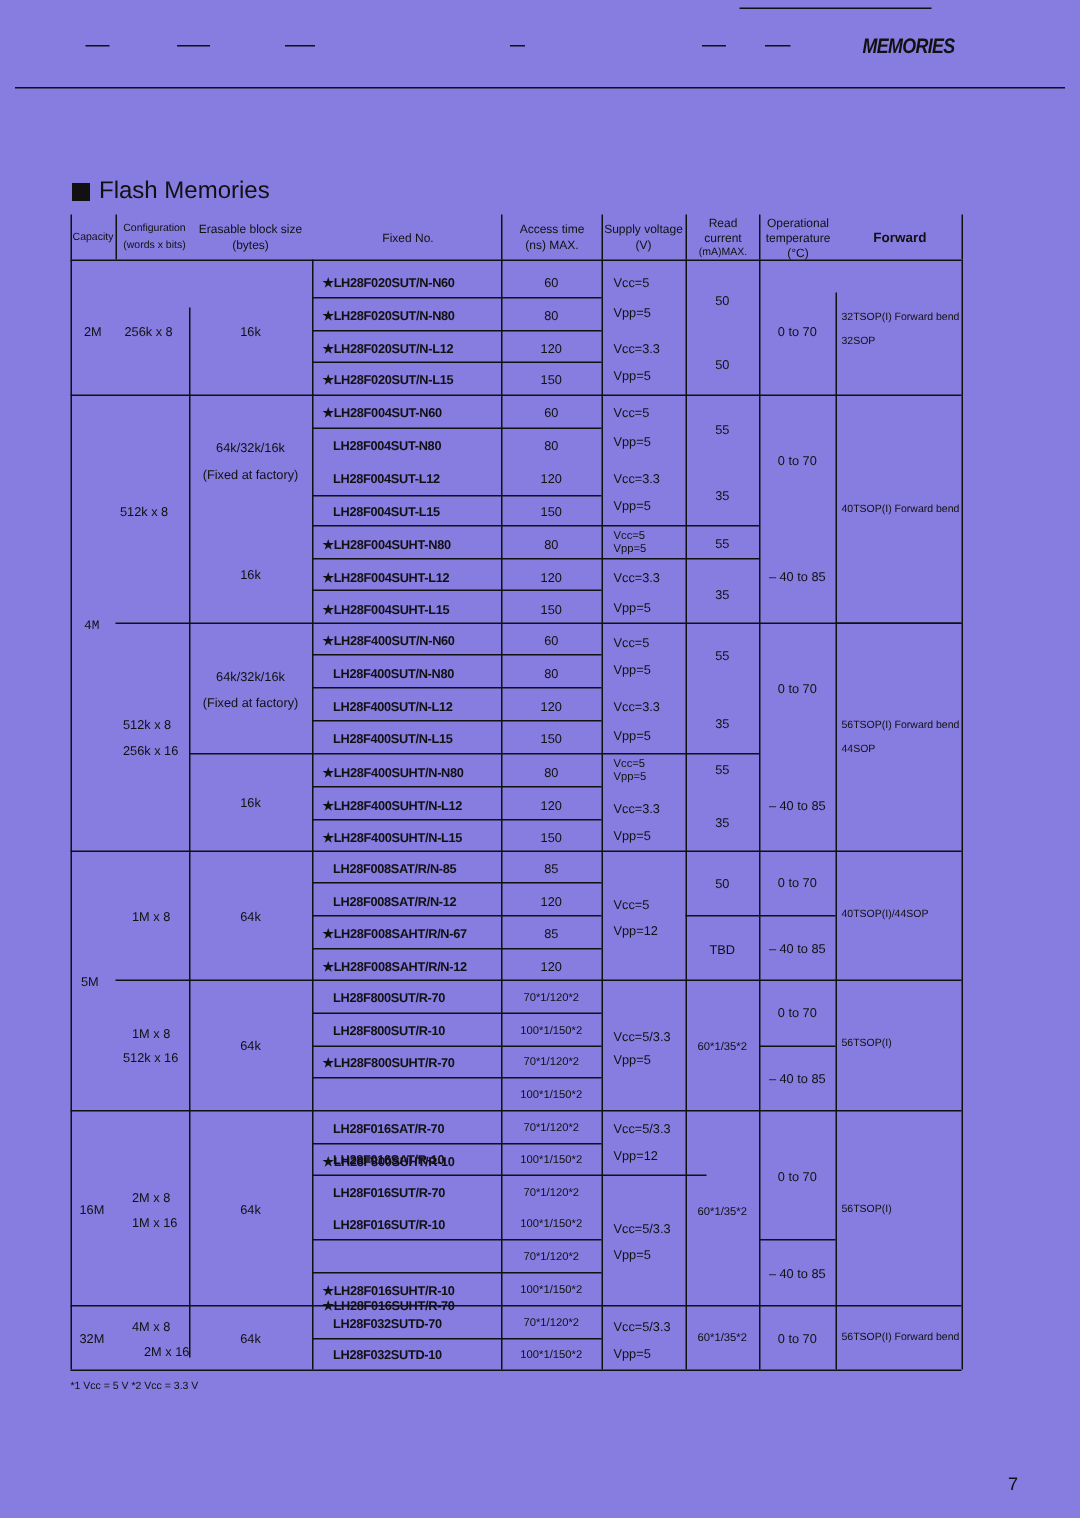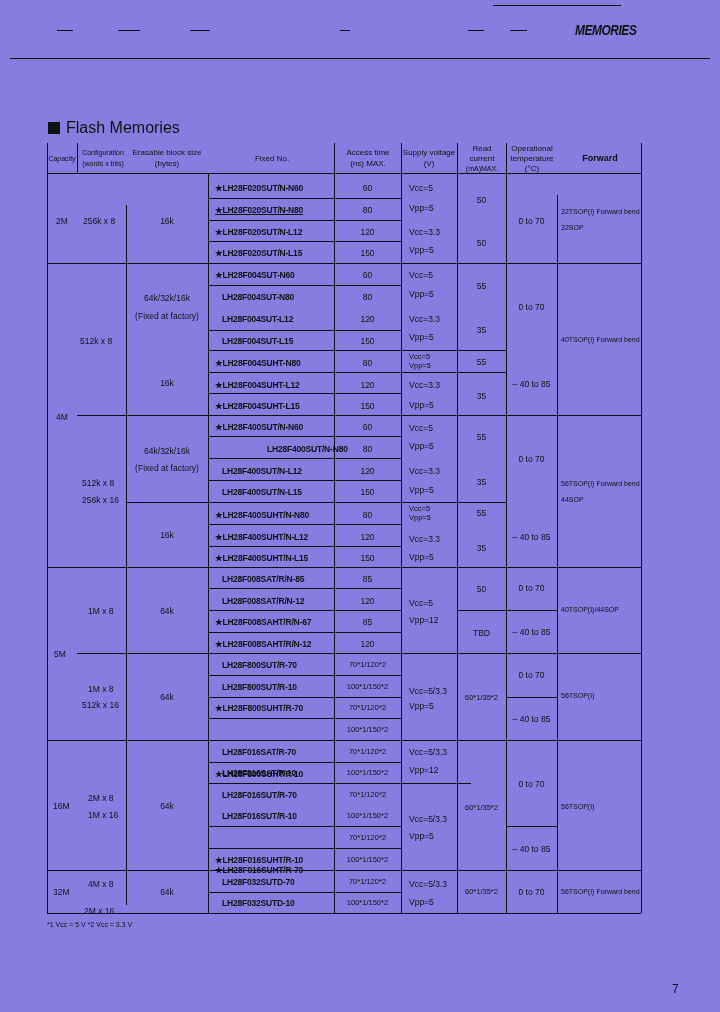--- a/index.html
+++ b/index.html
@@ -120,21 +120,21 @@
 </div>
 
 <div class="cell" style="left:56px;top:216px;">2M</div>
 <div class="cell" style="left:83px;top:216px;">256k x 8</div>
 <div class="cell ctr" style="left:126px;top:216px;width:82px;">16k</div>
 
 <div class="cell" style="left:80px;top:336px;">512k x 8</div>
 <div class="cell ctr" style="left:126px;top:293px;width:82px;">64k/32k/16k</div>
 <div class="cell ctr" style="left:126px;top:311px;width:82px;">(Fixed at factory)</div>
 <div class="cell ctr" style="left:126px;top:378px;width:82px;">16k</div>
-<div class="cell" style="left:56px;top:412px;">4M</div>
+<div class="cell" style="left:56px;top:412px;font-family:Liberation Mono, monospace;">4M</div>
 
 <div class="cell" style="left:82px;top:478px;">512k x 8</div>
 <div class="cell" style="left:82px;top:495px;">256k x 16</div>
 <div class="cell ctr" style="left:126px;top:446px;width:82px;">64k/32k/16k</div>
 <div class="cell ctr" style="left:126px;top:463px;width:82px;">(Fixed at factory)</div>
 <div class="cell ctr" style="left:126px;top:530px;width:82px;">16k</div>
 
 <div class="cell" style="left:88px;top:606px;">1M x 8</div>
 <div class="cell ctr" style="left:126px;top:606px;width:82px;">64k</div>
 <div class="cell" style="left:54px;top:649px;">5M</div>
@@ -142,27 +142,27 @@
 <div class="cell" style="left:82px;top:700px;">512k x 16</div>
 <div class="cell ctr" style="left:126px;top:692px;width:82px;">64k</div>
 
 <div class="cell" style="left:53px;top:801px;">16M</div>
 <div class="cell" style="left:88px;top:793px;">2M x 8</div>
 <div class="cell" style="left:88px;top:810px;">1M x 16</div>
 <div class="cell ctr" style="left:126px;top:801px;width:82px;">64k</div>
 
 <div class="cell" style="left:53px;top:887px;">32M</div>
 <div class="cell" style="left:88px;top:879px;">4M x 8</div>
-<div class="cell" style="left:84px;top:896px;margin-top:10px;">2M x 16</div>
+<div class="cell" style="left:96px;top:896px;">2M x 16</div>
 <div class="cell ctr" style="left:126px;top:887px;width:82px;">64k</div>
 
 <div>
   <div class="model" style="left:215px;top:183px;">★LH28F020SUT/N-N60</div>
   <div class="cell ctr" style="left:334px;top:183px;width:67px;">60</div>
-  <div class="model" style="left:215px;top:205px;text-decoration:underline;">★LH28F020SUT/N-N80</div>
+  <div class="model" style="left:215px;top:205px;">★LH28F020SUT/N-N80</div>
   <div class="cell ctr" style="left:334px;top:205px;width:67px;">80</div>
   <div class="model" style="left:215px;top:227px;">★LH28F020SUT/N-L12</div>
   <div class="cell ctr" style="left:334px;top:227px;width:67px;">120</div>
   <div class="model" style="left:215px;top:248px;">★LH28F020SUT/N-L15</div>
   <div class="cell ctr" style="left:334px;top:248px;width:67px;">150</div>
 
   <div class="model" style="left:215px;top:270px;">★LH28F004SUT-N60</div>
   <div class="cell ctr" style="left:334px;top:270px;width:67px;">60</div>
   <div class="model" style="left:222px;top:292px;">LH28F004SUT-N80</div>
   <div class="cell ctr" style="left:334px;top:292px;width:67px;">80</div>
@@ -172,21 +172,21 @@
   <div class="cell ctr" style="left:334px;top:336px;width:67px;">150</div>
   <div class="model" style="left:215px;top:358px;">★LH28F004SUHT-N80</div>
   <div class="cell ctr" style="left:334px;top:358px;width:67px;">80</div>
   <div class="model" style="left:215px;top:380px;">★LH28F004SUHT-L12</div>
   <div class="cell ctr" style="left:334px;top:380px;width:67px;">120</div>
   <div class="model" style="left:215px;top:401px;">★LH28F004SUHT-L15</div>
   <div class="cell ctr" style="left:334px;top:401px;width:67px;">150</div>
 
   <div class="model" style="left:215px;top:422px;">★LH28F400SUT/N-N60</div>
   <div class="cell ctr" style="left:334px;top:422px;width:67px;">60</div>
-  <div class="model" style="left:222px;top:444px;margin-left:45px;">LH28F400SUT/N-N80</div>
+  <div class="model" style="left:222px;top:444px;">LH28F400SUT/N-N80</div>
   <div class="cell ctr" style="left:334px;top:444px;width:67px;">80</div>
   <div class="model" style="left:222px;top:466px;">LH28F400SUT/N-L12</div>
   <div class="cell ctr" style="left:334px;top:466px;width:67px;">120</div>
   <div class="model" style="left:222px;top:487px;">LH28F400SUT/N-L15</div>
   <div class="cell ctr" style="left:334px;top:487px;width:67px;">150</div>
   <div class="model" style="left:215px;top:510px;">★LH28F400SUHT/N-N80</div>
   <div class="cell ctr" style="left:334px;top:510px;width:67px;">80</div>
   <div class="model" style="left:215px;top:532px;">★LH28F400SUHT/N-L12</div>
   <div class="cell ctr" style="left:334px;top:532px;width:67px;">120</div>
   <div class="model" style="left:215px;top:553px;">★LH28F400SUHT/N-L15</div>

